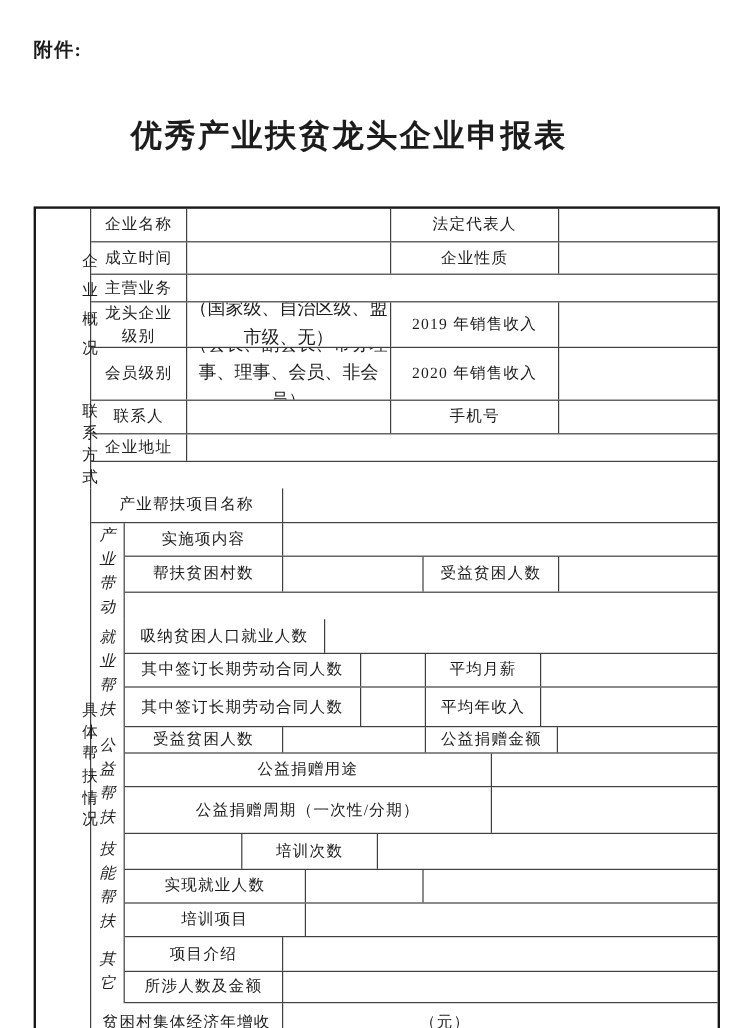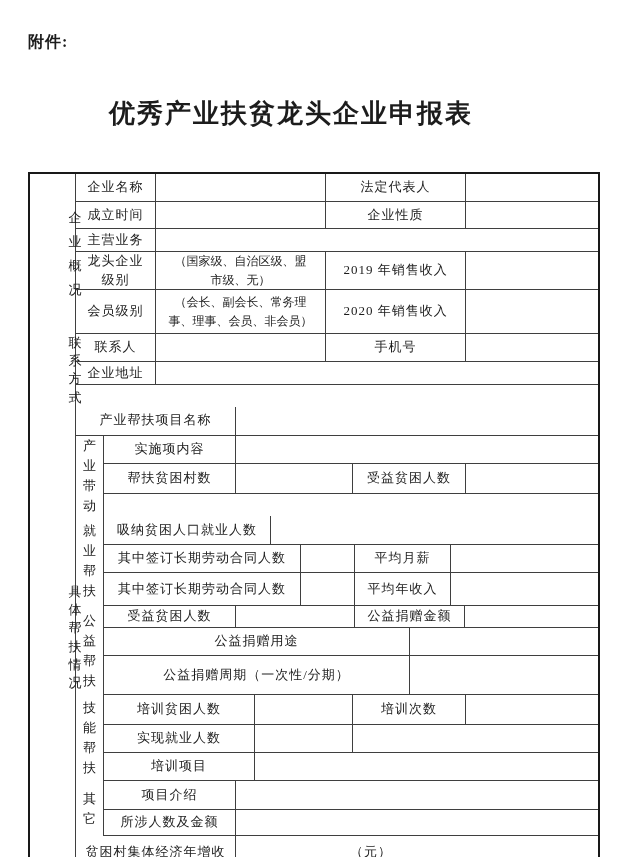--- a/index.html
+++ b/index.html
@@ -42,23 +42,23 @@
   .c.grow { flex: 1; }
   .c.endc { border-right: none; }
   .vcell {
     display: flex; align-items: center; justify-content: center;
     border-right: 1px solid #3f3f3f;
   }
   .outer-label { width: 40px; padding-left: 45px; }
   .sub-label { width: 28px; }
   .vt { word-break: break-all; text-align: center; letter-spacing: 0; }
   .w1 { width: 1.18em; line-height: 1.85; }
-  .w1s { width: 1.18em; line-height: 1.55; }
+  .w1s { width: 1.18em; line-height: 1.55; font-style: italic; }
   .w2 { width: 2.35em; line-height: 1.4; }
-  .sm { font-size: 12px; letter-spacing: 0; line-height: 1.55; }
+  .sm { font-size: 15px; letter-spacing: 0; line-height: 1.55; }
   .unit-cell { padding-right: 92px; }
 </style>
 </head>
 <body>
 
 <div class="attachment">附件:</div>
 <div class="title">优秀产业扶贫龙头企业申报表</div>
 
 <div class="tbl">
 
@@ -193,21 +193,20 @@
           </div>
         </div>
       </div>
 
       <div class="subband">
         <div class="vcell sub-label">
           <span class="vt w1s">技能帮扶</span>
         </div>
         <div class="subband-body">
           <div class="row" style="height:30px">
-            <div class="c" style="width:151px">培训贫困人数</div>
             <div class="c" style="width:98px"></div>
             <div class="c" style="width:113px">培训次数</div>
             <div class="c grow endc"></div>
           </div>
           <div class="row" style="height:28px">
             <div class="c" style="width:151px">实现就业人数</div>
             <div class="c" style="width:98px"></div>
             <div class="c grow endc"></div>
           </div>
           <div class="row" style="height:28px">

